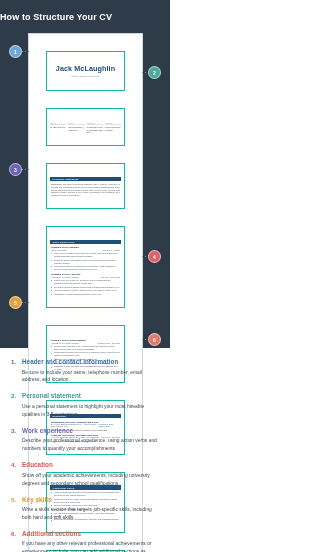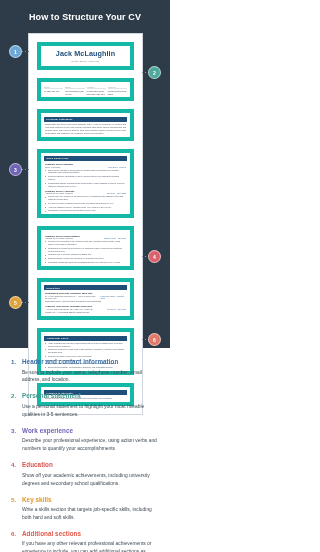--- a/index.html
+++ b/index.html
@@ -12,38 +12,38 @@
   #page { position: relative; width: 170px; height: 552px; }
 
   
   .hero {
     position: absolute; left: 0; top: 0;
     width: 170px; height: 348px;
     background: #2e3c4a;
   }
   .hero-title {
     position: absolute; left: 0; top: 12px; width: 170px;
-    text-align: center;
+    text-align: left;
     color: #ffffff;
     font-size: 9px; font-weight: bold;
     letter-spacing: .1px;
   }
 
   
   .cv-paper {
     position: absolute; left: 28px; top: 33px;
     width: 115px;
     background: #ffffff;
     border: 1px solid #cfd6dd;
     padding: 0;
   }
   .cv-block {
-    border: 4px solid #14b8a6;
-    margin: 8px;
-    padding: 2px 3px;
+    border: 1px solid #14b8a6;
+    margin: 17px;
+    padding: 11px 3px;
   }
   .cv-name {
     text-align: center; color: #1f4e79;
     font-size: 7.2px; font-weight: bold;
     letter-spacing: .1px;
     padding-top: 1px;
   }
   .cv-role {
     text-align: center; color: #6b7c8c;
     font-size: 2.4px; letter-spacing: .2px;

